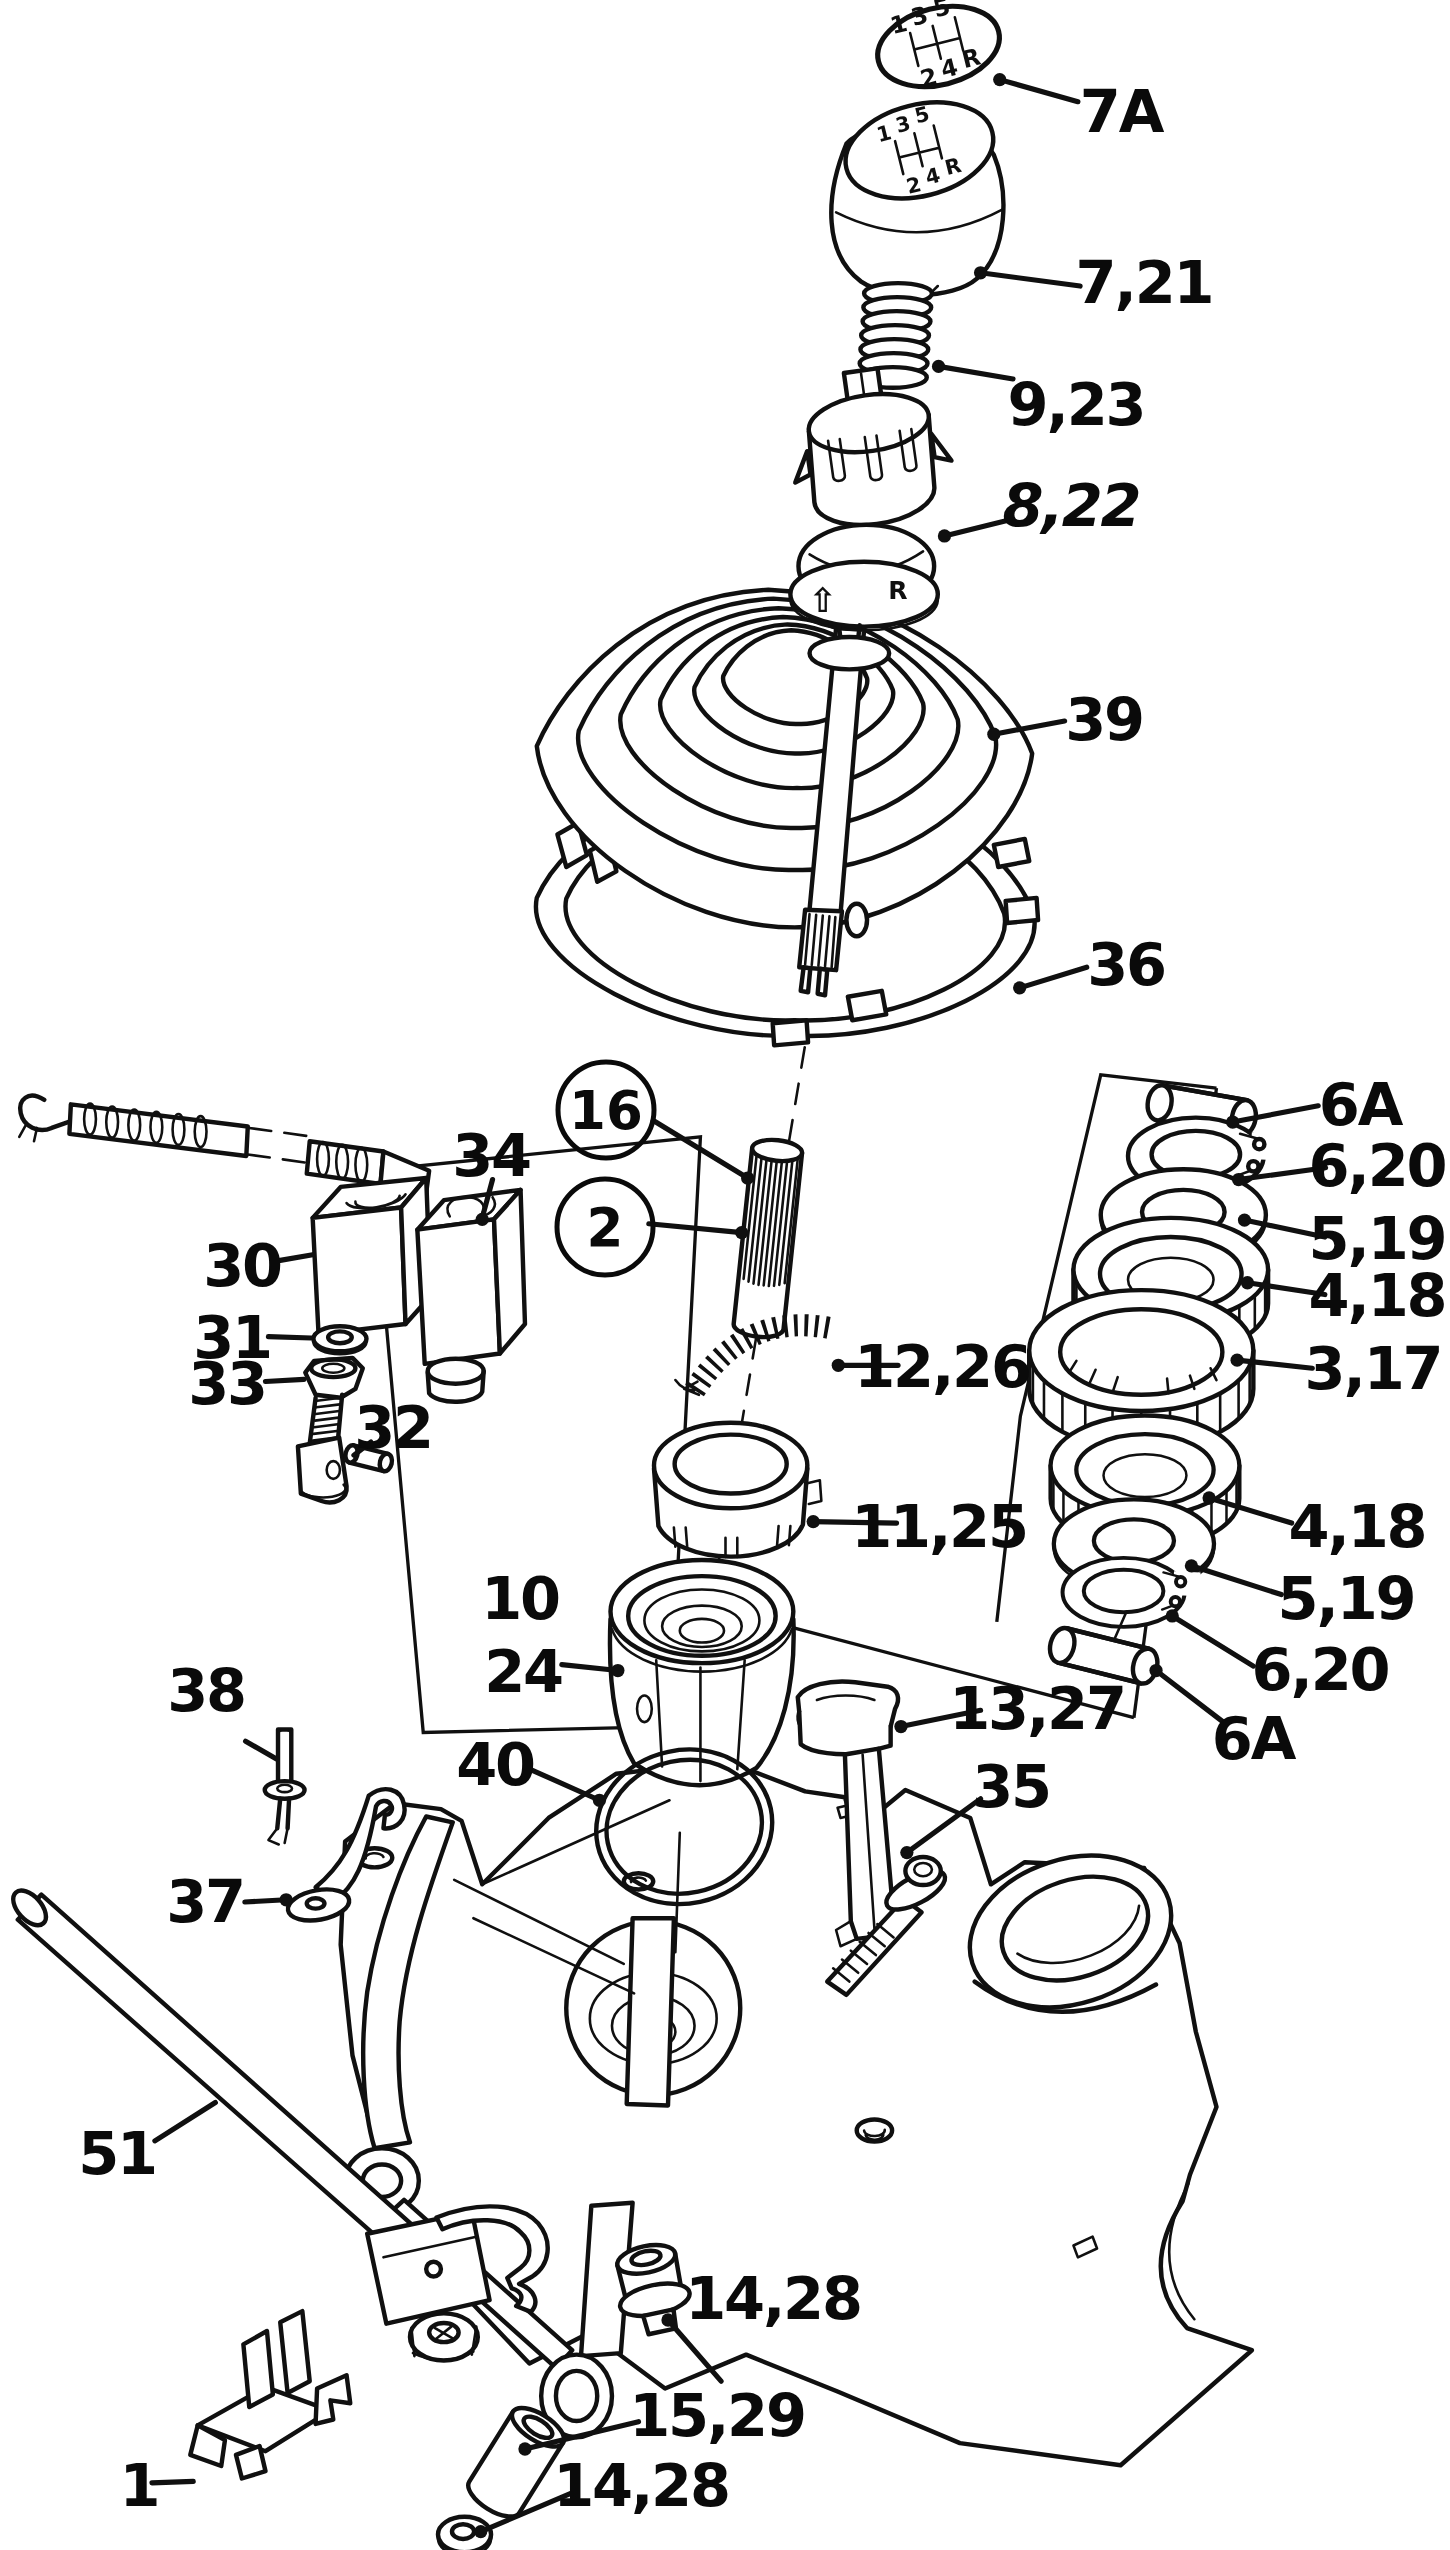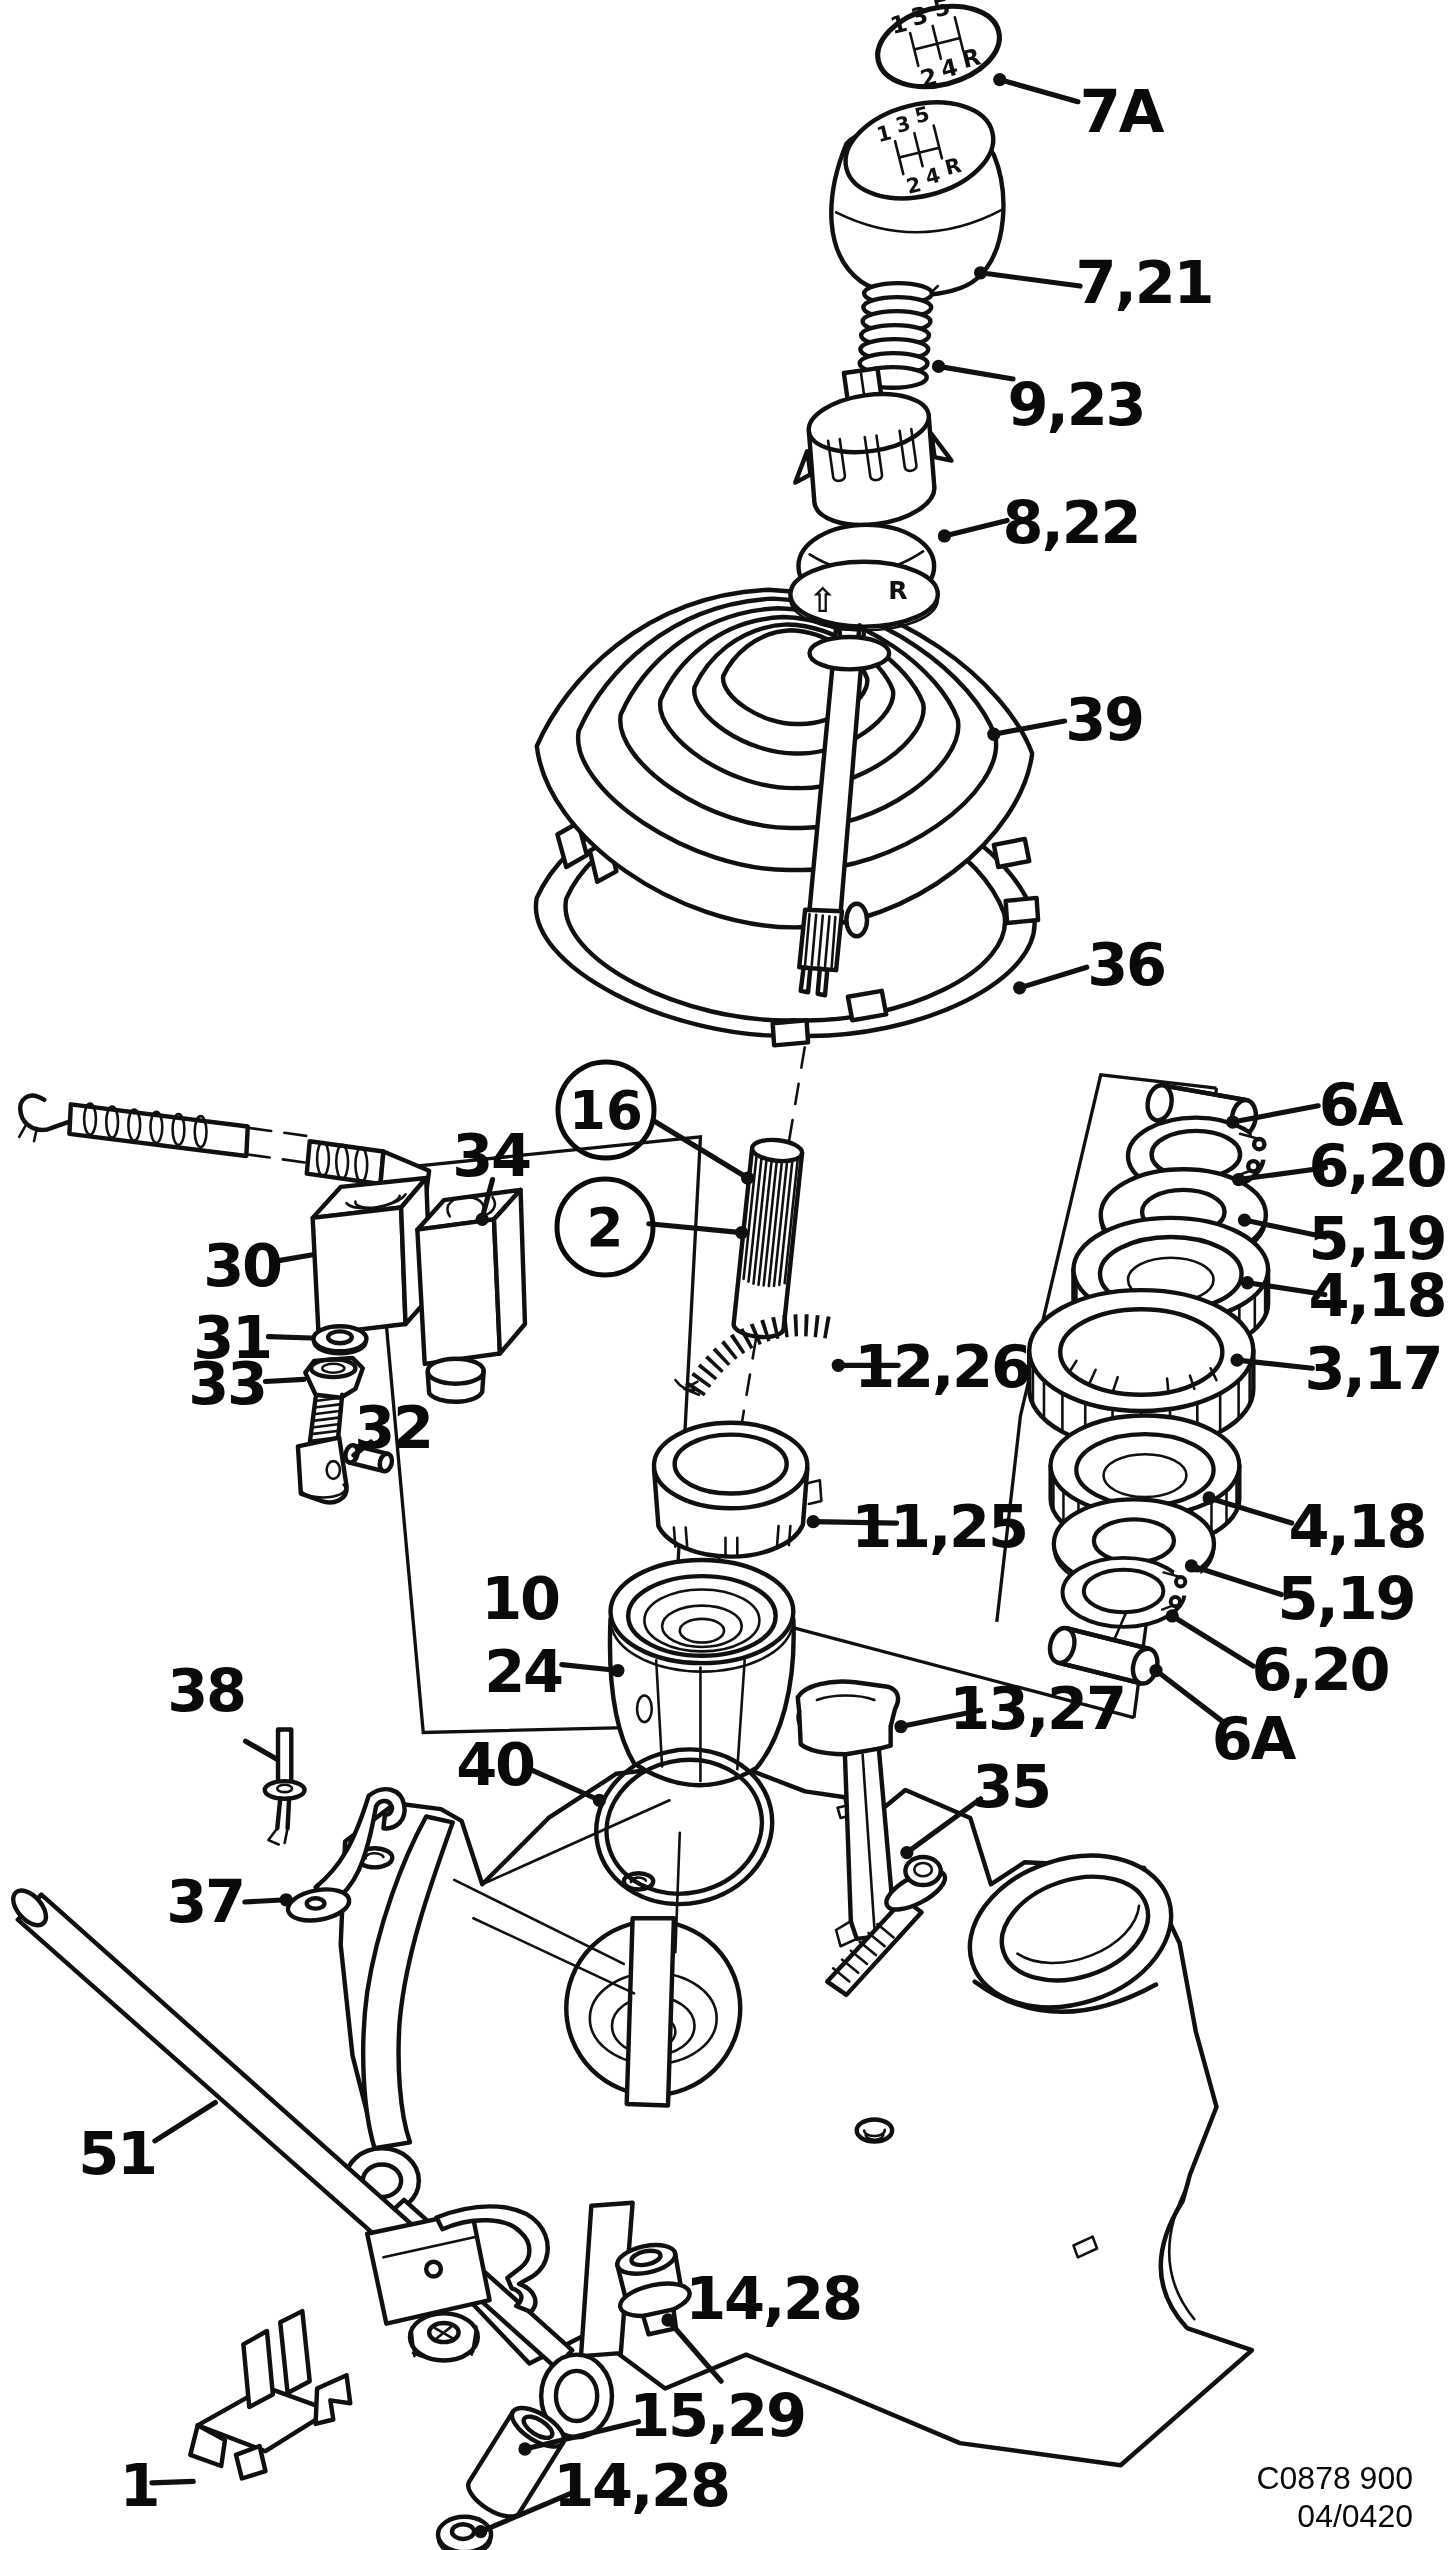--- a/index.html
+++ b/index.html
@@ -479,21 +479,21 @@
         <circle class="dot" cx="1590" cy="2192" r="9"></circle>
     <line class="ldr" x1="1568" y1="2266" x2="1662" y2="2338"></line>
         <circle class="dot" cx="1568" cy="2266" r="9"></circle>
   </g>
 </svg>
 
 <div id="callout-layer">
       <div class="callout" style="left: 1121px; top: 111px;">7A</div>
       <div class="callout" style="left: 1144px; top: 282px;">7,21</div>
       <div class="callout" style="left: 1076px; top: 404px;">9,23</div>
-      <div class="callout" style="left: 1071px; top: 522px;">8,22</div>
+      <div class="callout" style="left: 1071px; top: 505px; font-style: italic;">8,22</div>
       <div class="callout" style="left: 1104px; top: 719px;">39</div>
       <div class="callout" style="left: 1126px; top: 964px;">36</div>
       <div class="callout circled" style="left: 606px; top: 1110px; text-align: right;">16</div>
       <div class="callout circled" style="left: 605px; top: 1227px;">2</div>
       <div class="callout" style="left: 491px; top: 1155px;">34</div>
       <div class="callout" style="left: 242px; top: 1265px;">30</div>
       <div class="callout" style="left: 232px; top: 1337px;">31</div>
       <div class="callout" style="left: 227px; top: 1383px;">33</div>
       <div class="callout" style="left: 393px; top: 1427px;">32</div>
       <div class="callout" style="left: 942px; top: 1366px;">12,26</div>
@@ -514,19 +514,15 @@
       <div class="callout" style="left: 1377px; top: 1165px;">6,20</div>
       <div class="callout" style="left: 1377px; top: 1238px;">5,19</div>
       <div class="callout" style="left: 1377px; top: 1295px;">4,18</div>
       <div class="callout" style="left: 1373px; top: 1368px;">3,17</div>
       <div class="callout" style="left: 1357px; top: 1526px;">4,18</div>
       <div class="callout" style="left: 1346px; top: 1598px;">5,19</div>
       <div class="callout" style="left: 1320px; top: 1669px;">6,20</div>
       <div class="callout" style="left: 1253px; top: 1738px;">6A</div>
     </div>
 
-<div class="footer">
-  <div>C0878 900</div>
-  <div>04/0420</div>
+
 </div>
 
-</div>
-
 
 </body></html>

